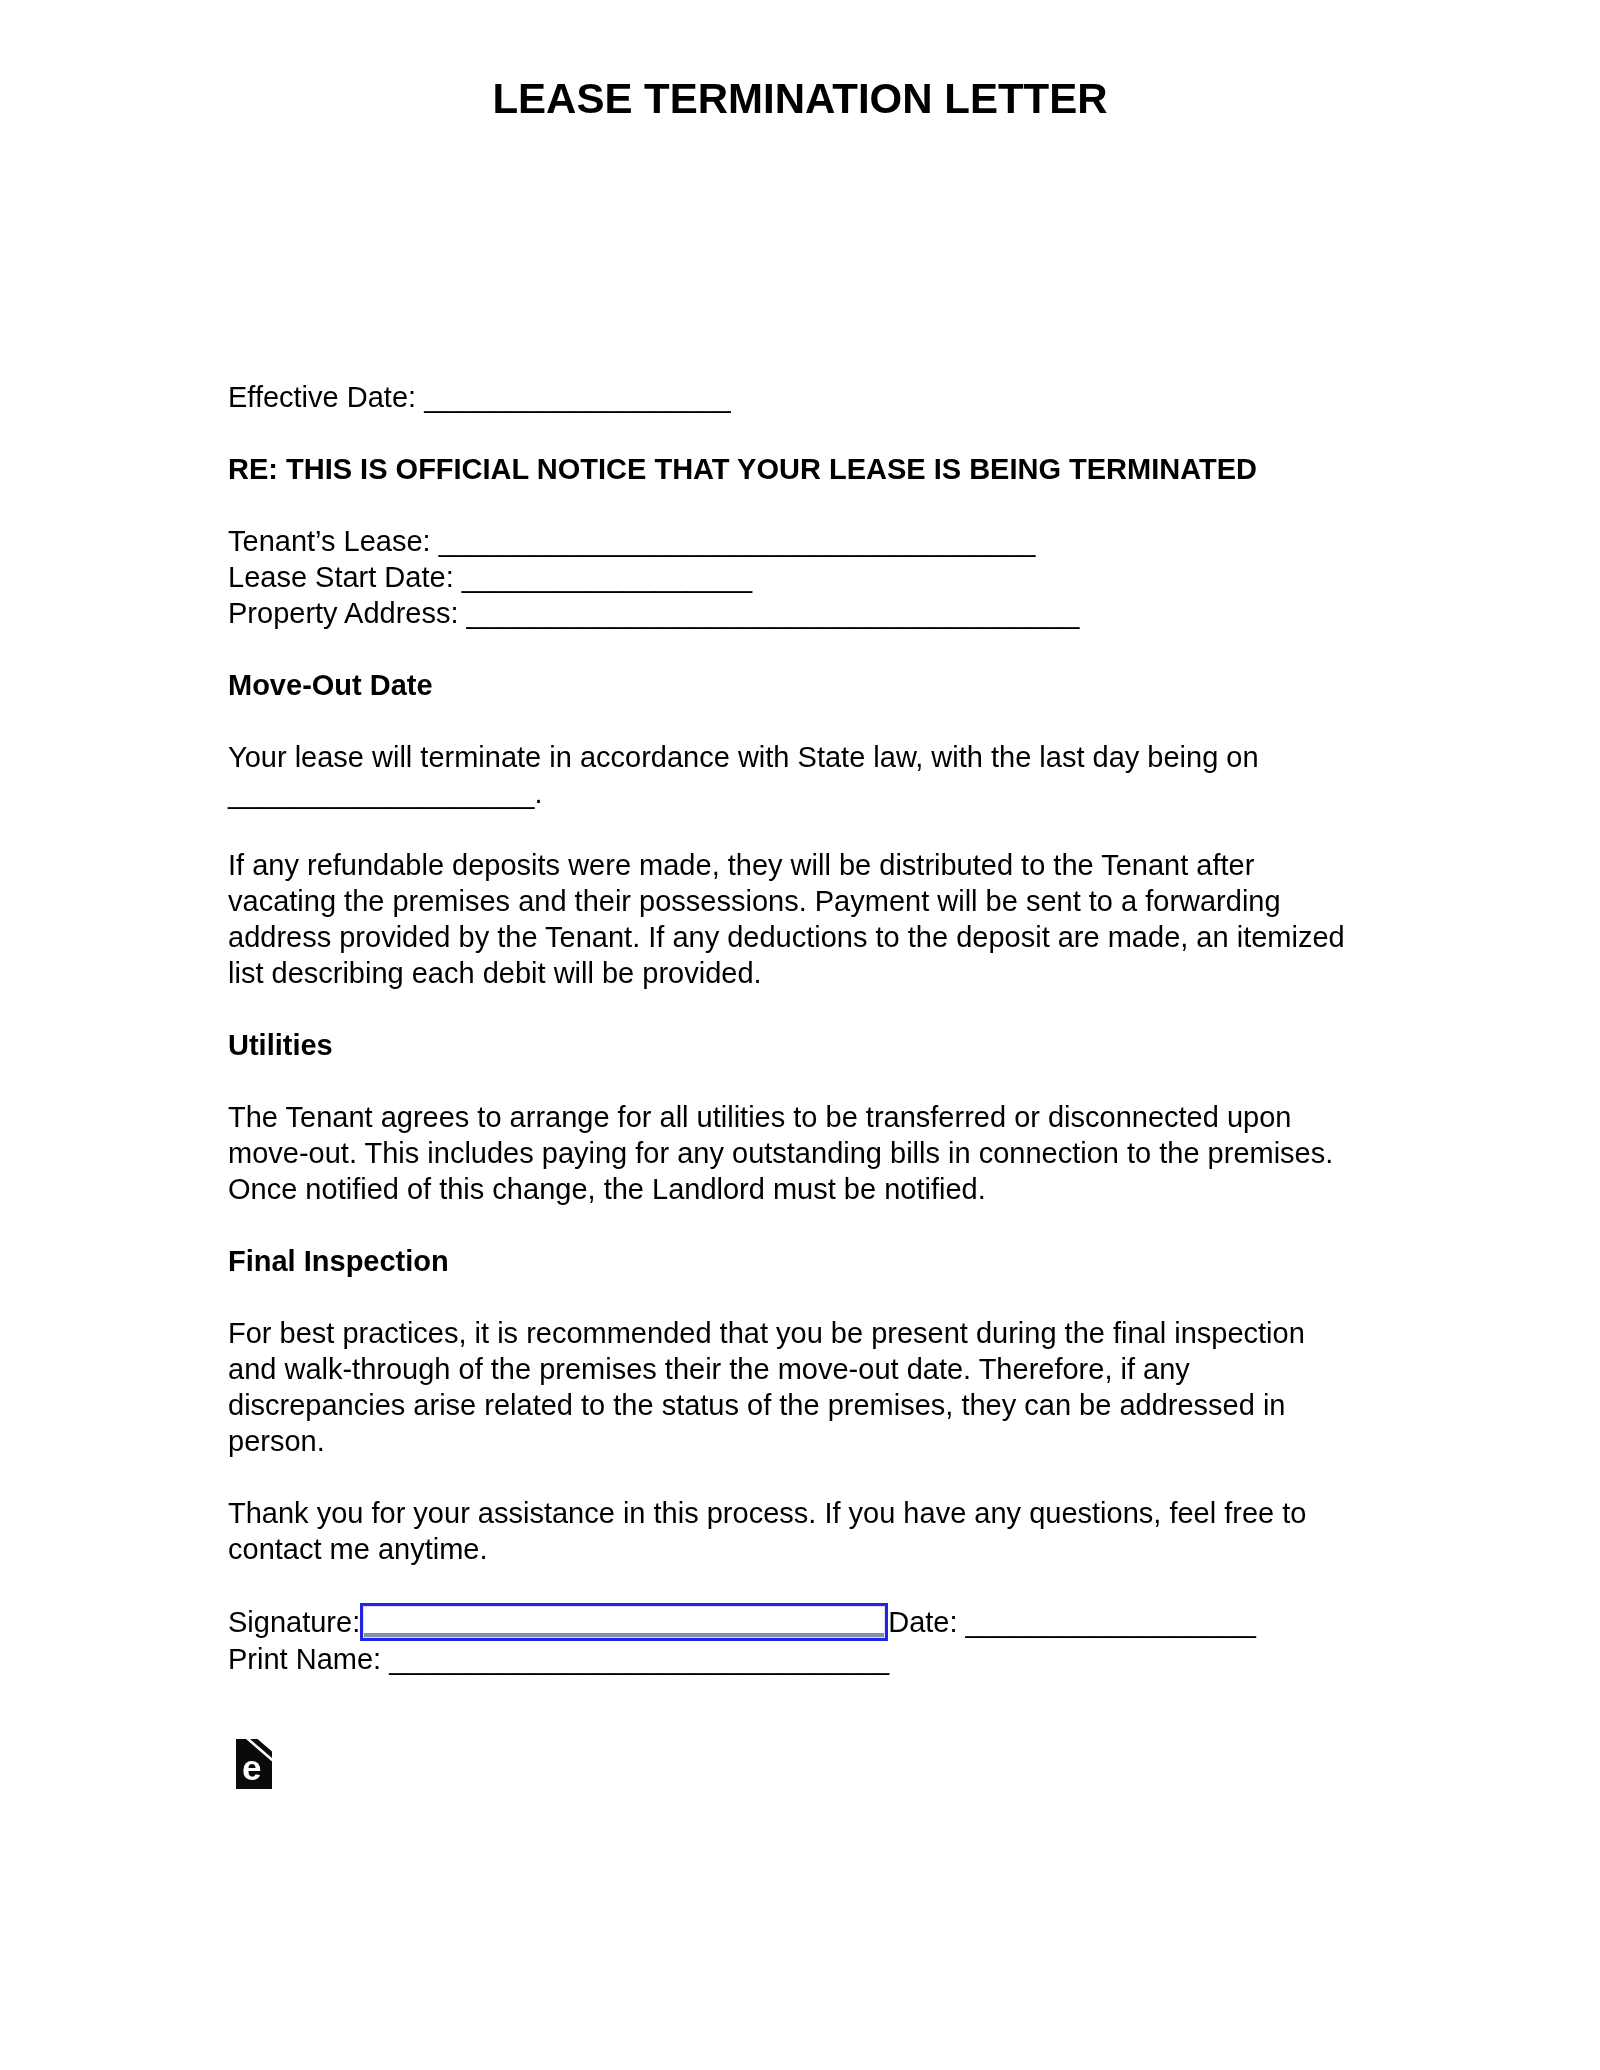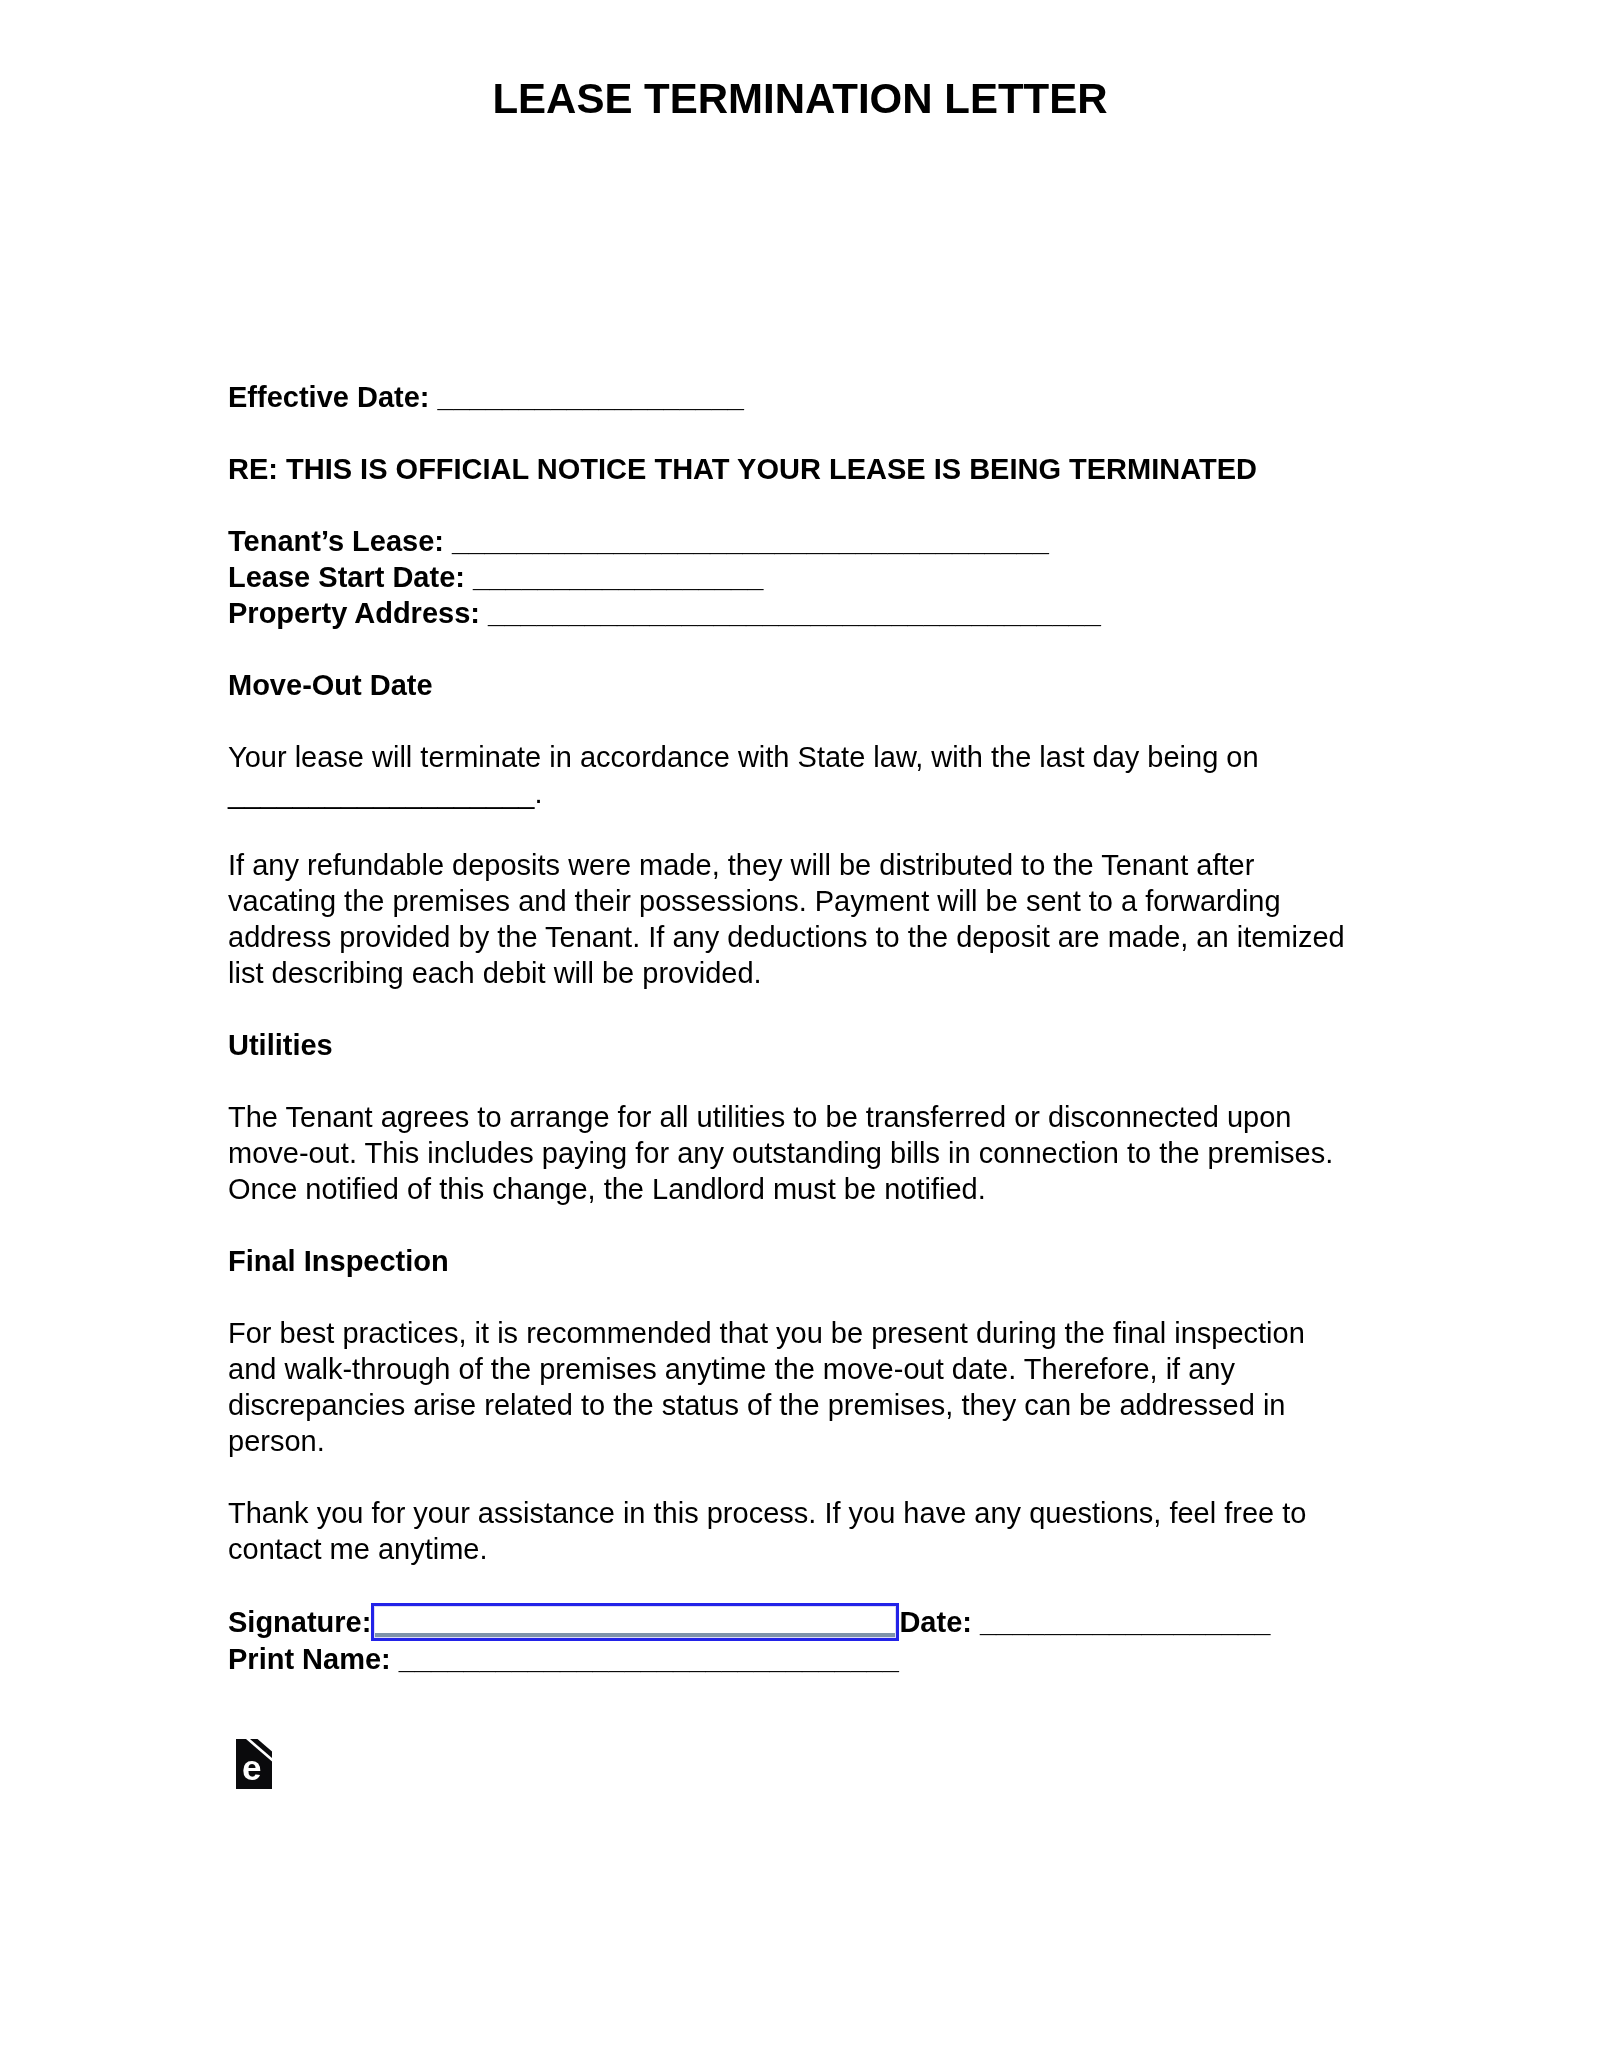--- a/index.html
+++ b/index.html
@@ -18,21 +18,21 @@
     overflow:hidden;
   }
   .doc-title {
     font-size:42px;
     line-height:48px;
     font-weight:bold;
     text-align:center;
     margin:0 0 256px 0;
   }
   .block { margin:0 0 36px 0; }
-  .row { white-space:nowrap;font-weight:bold; }
+  .row { white-space:nowrap; }
   .para { white-space:pre; }
   .heading { font-weight:bold; }
   .bold { font-weight:bold; }
   .sig-block { margin:0; }
   .sig-box {
     display:inline-block;
     width:528px;
     height:38px;
     background:#ffffff;
     border:3px solid #2323e8;
@@ -71,21 +71,21 @@
 address provided by the Tenant. If any deductions to the deposit are made, an itemized
 list describing each debit will be provided.</div>
 
   <div class="block heading">Utilities</div>
   <div class="block para">The Tenant agrees to arrange for all utilities to be transferred or disconnected upon
 move-out. This includes paying for any outstanding bills in connection to the premises.
 Once notified of this change, the Landlord must be notified.</div>
 
   <div class="block heading">Final Inspection</div>
   <div class="block para">For best practices, it is recommended that you be present during the final inspection
-and walk-through of the premises anytime the move-out date. Therefore, if any
+and walk-through of the premises their the move-out date. Therefore, if any
 discrepancies arise related to the status of the premises, they can be addressed in
 person.</div>
 
   <div class="block para">Thank you for your assistance in this process. If you have any questions, feel free to
 contact me anytime.</div>
 
   <div class="sig-block">
     <div class="row"><span>Signature:</span><span class="sig-box"></span><span>Date:</span> <span>__________________</span></div>
     <div class="row"><span>Print Name:</span> <span>_______________________________</span></div>
   </div>

